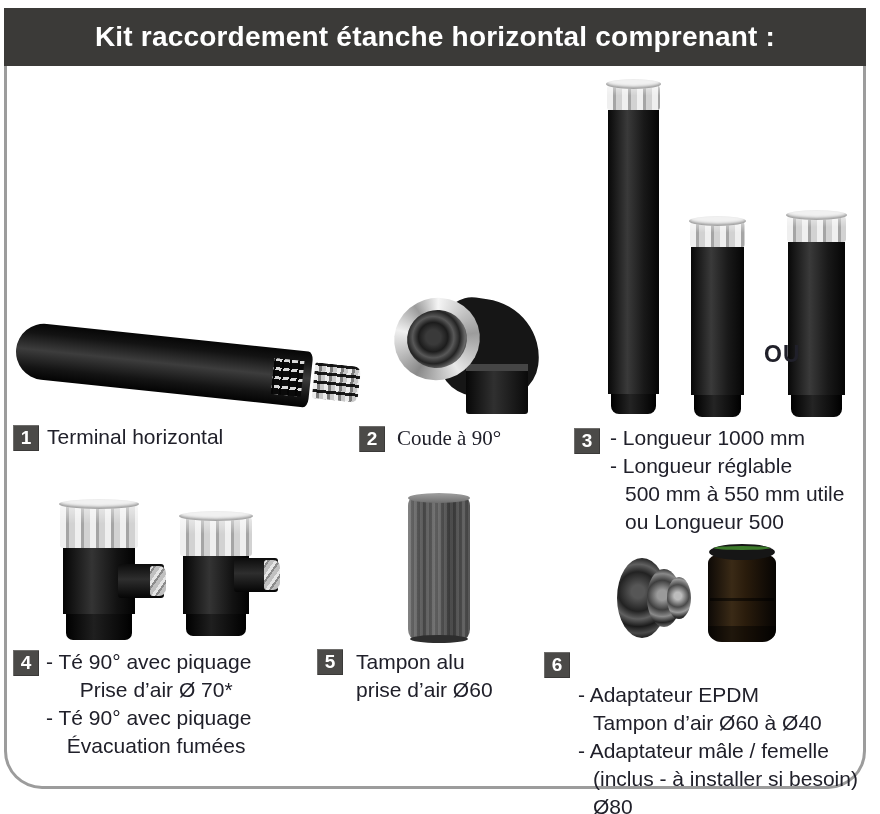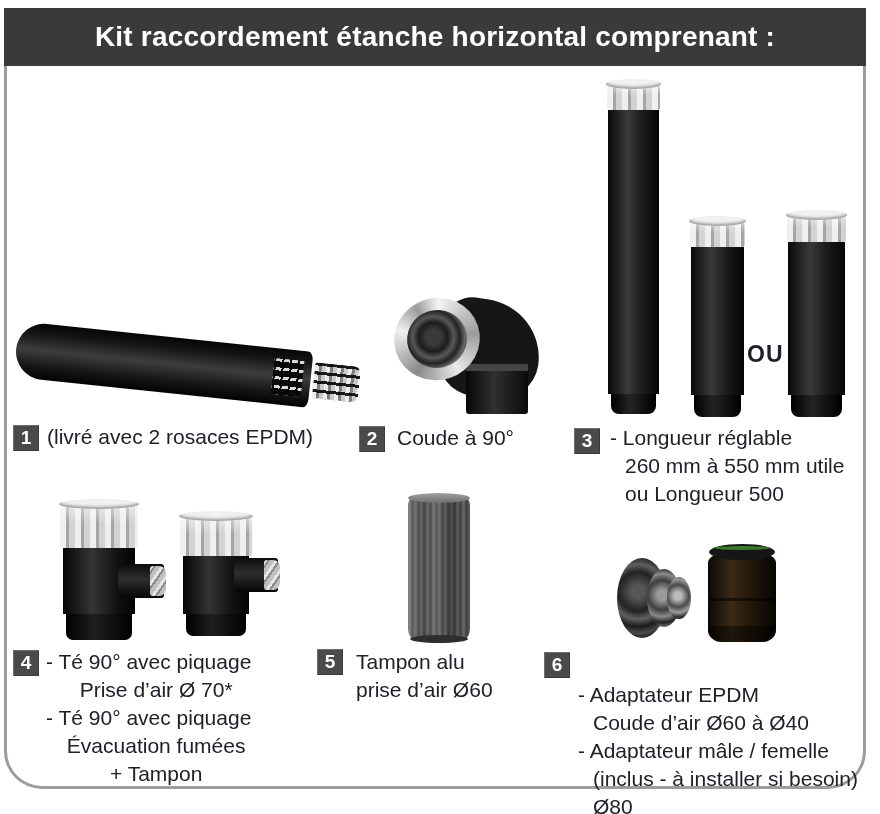--- a/index.html
+++ b/index.html
@@ -11,21 +11,21 @@
   .content-box{position:absolute;left:4px;top:38px;width:862px;height:751px;box-sizing:border-box;
         background:#fff;border:3px solid #9c9c9c;border-radius:2px 2px 38px 38px;z-index:0;}
   .fig{position:absolute;z-index:1;}
   .label{position:absolute;z-index:2;font-size:21px;line-height:28px;white-space:nowrap;}
   .ln{height:28px;}
   .ind{padding-left:15px;}
   .badge{position:absolute;z-index:2;width:26px;height:26px;background:#4b4a48;
         display:flex;align-items:center;justify-content:center;
         box-shadow:1px 1px 0 #6e6d6b inset, -1px -1px 0 #3a3938 inset;}
   .badge span{color:#fff;font-size:19px;font-weight:700;}
-  .or-label{position:absolute;z-index:2;font-size:23px;font-weight:800;letter-spacing:1px;}
+  .or-label{position:absolute;z-index:2;font-size:23px;font-weight:800;letter-spacing:1px;margin-left:17px;}
 
   
   .metal-cap{position:absolute;border-radius:5px 5px 3px 3px;
     background:linear-gradient(180deg,rgba(255,255,255,.55),rgba(255,255,255,0) 45%),
       repeating-linear-gradient(90deg,#efefef 0 6px,#a5a5a5 6px 9px,#d2d2d2 9px 15px);}
   .metal-cap::before{content:"";position:absolute;left:-1px;right:-1px;top:-5px;height:10px;
     background:#f1f1f1;border-radius:50%;box-shadow:inset 0 -2px 3px #9a9a9a;}
 
   
   .pipe-body{position:absolute;background:linear-gradient(90deg,#080808,#3a3a3a 38%,#191919 70%,#050505);}
@@ -179,47 +179,47 @@
       <span>4</span>
     </div>
   <div class="badge" style="left:317px;top:649px;">
       <span>5</span>
     </div>
   <div class="badge" style="left:544px;top:652px;">
       <span>6</span>
     </div>
 
   <div class="label" style="left:47px;top:423px;">
-    <div class="ln">(livré avec 2 rosaces EPDM)</div>
-  </div>
-
-  <div class="label" style="left:397px;top:424px;">
+    <div class="ln">Terminal horizontal</div>
+  </div>
+
+  <div class="label" style="left:397px;top:424px;font-family:Liberation Serif, serif;">
     <div class="ln">Coude à 90°</div>
   </div>
 
   <div class="label" style="left:610px;top:424px;">
+    <div class="ln">- Longueur 1000 mm</div>
     <div class="ln">- Longueur réglable</div>
-    <div class="ln ind">260 mm à 550 mm utile</div>
+    <div class="ln ind">500 mm à 550 mm utile</div>
     <div class="ln ind">ou Longueur 500</div>
   </div>
 
   <div class="label" style="left:46px;top:648px;text-align:center;">
     <div class="ln">- Té 90° avec piquage</div>
     <div class="ln ind">Prise d’air Ø 70*</div>
     <div class="ln">- Té 90° avec piquage</div>
     <div class="ln ind">Évacuation fumées</div>
-    <div class="ln ind">+ Tampon</div>
   </div>
 
   <div class="label" style="left:356px;top:648px;">
     <div class="ln">Tampon alu</div>
     <div class="ln">prise d’air Ø60</div>
   </div>
 
   <div class="label" style="left:578px;top:648px;margin-top:33px;">
     <div class="ln">- Adaptateur EPDM</div>
-    <div class="ln ind">Coude d’air Ø60 à Ø40</div>
+    <div class="ln ind">Tampon d’air Ø60 à Ø40</div>
     <div class="ln">- Adaptateur mâle / femelle</div>
     <div class="ln ind">(inclus - à installer si besoin)</div>
     <div class="ln ind">Ø80</div>
   </div>
 
 </div>
 
 </body></html>

